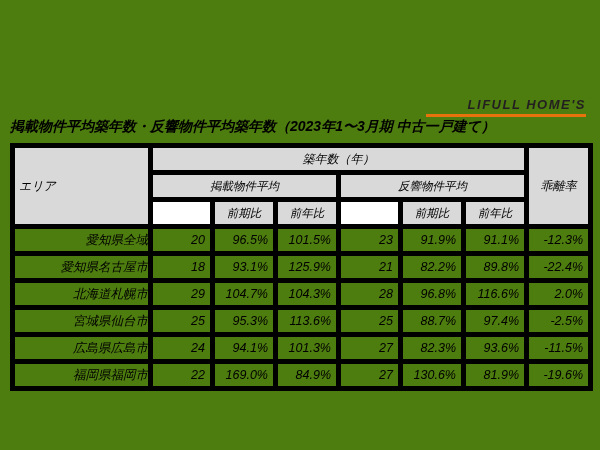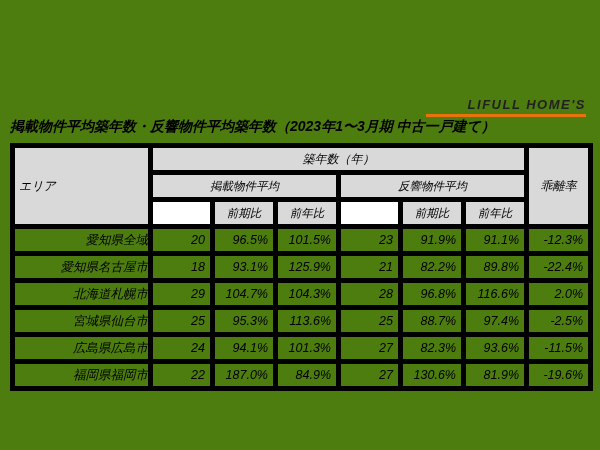--- a/index.html
+++ b/index.html
@@ -214,21 +214,21 @@
           <td class="num">94.1%</td>
           <td class="num">101.3%</td>
           <td class="num">27</td>
           <td class="num">82.3%</td>
           <td class="num">93.6%</td>
           <td class="num">-11.5%</td>
         </tr>
         <tr>
           <td class="area">福岡県福岡市</td>
           <td class="num">22</td>
-          <td class="num">187.0%</td>
+          <td class="num">169.0%</td>
           <td class="num">84.9%</td>
           <td class="num">27</td>
           <td class="num">130.6%</td>
           <td class="num">81.9%</td>
           <td class="num">-19.6%</td>
         </tr>
       </tbody>
     </table>
   </div>
 

